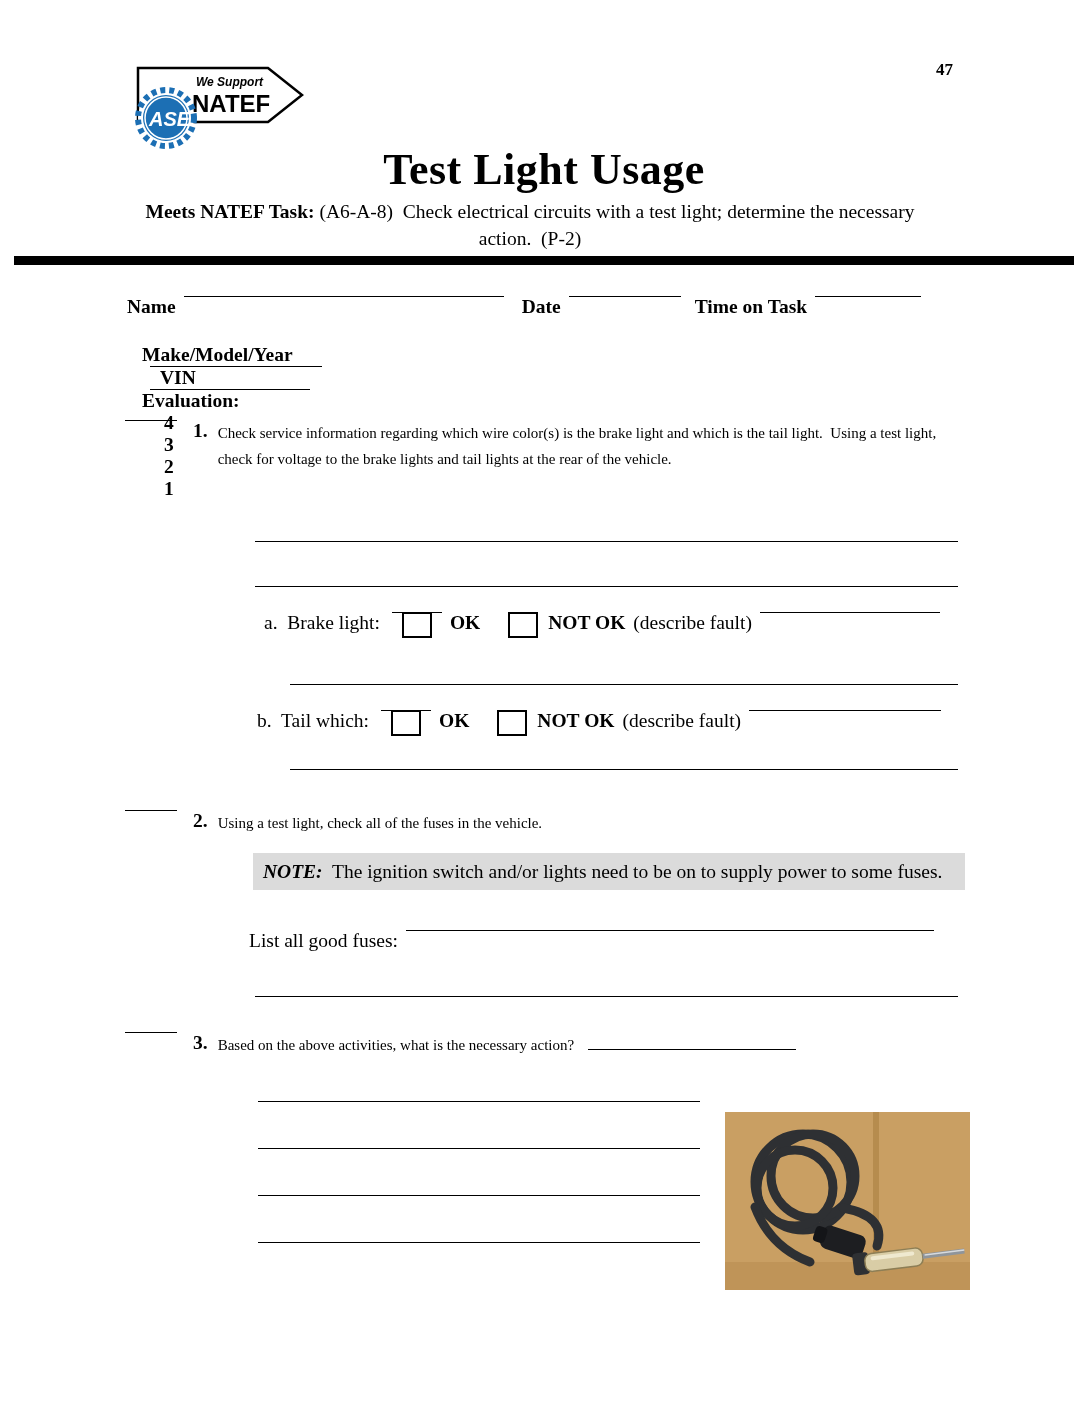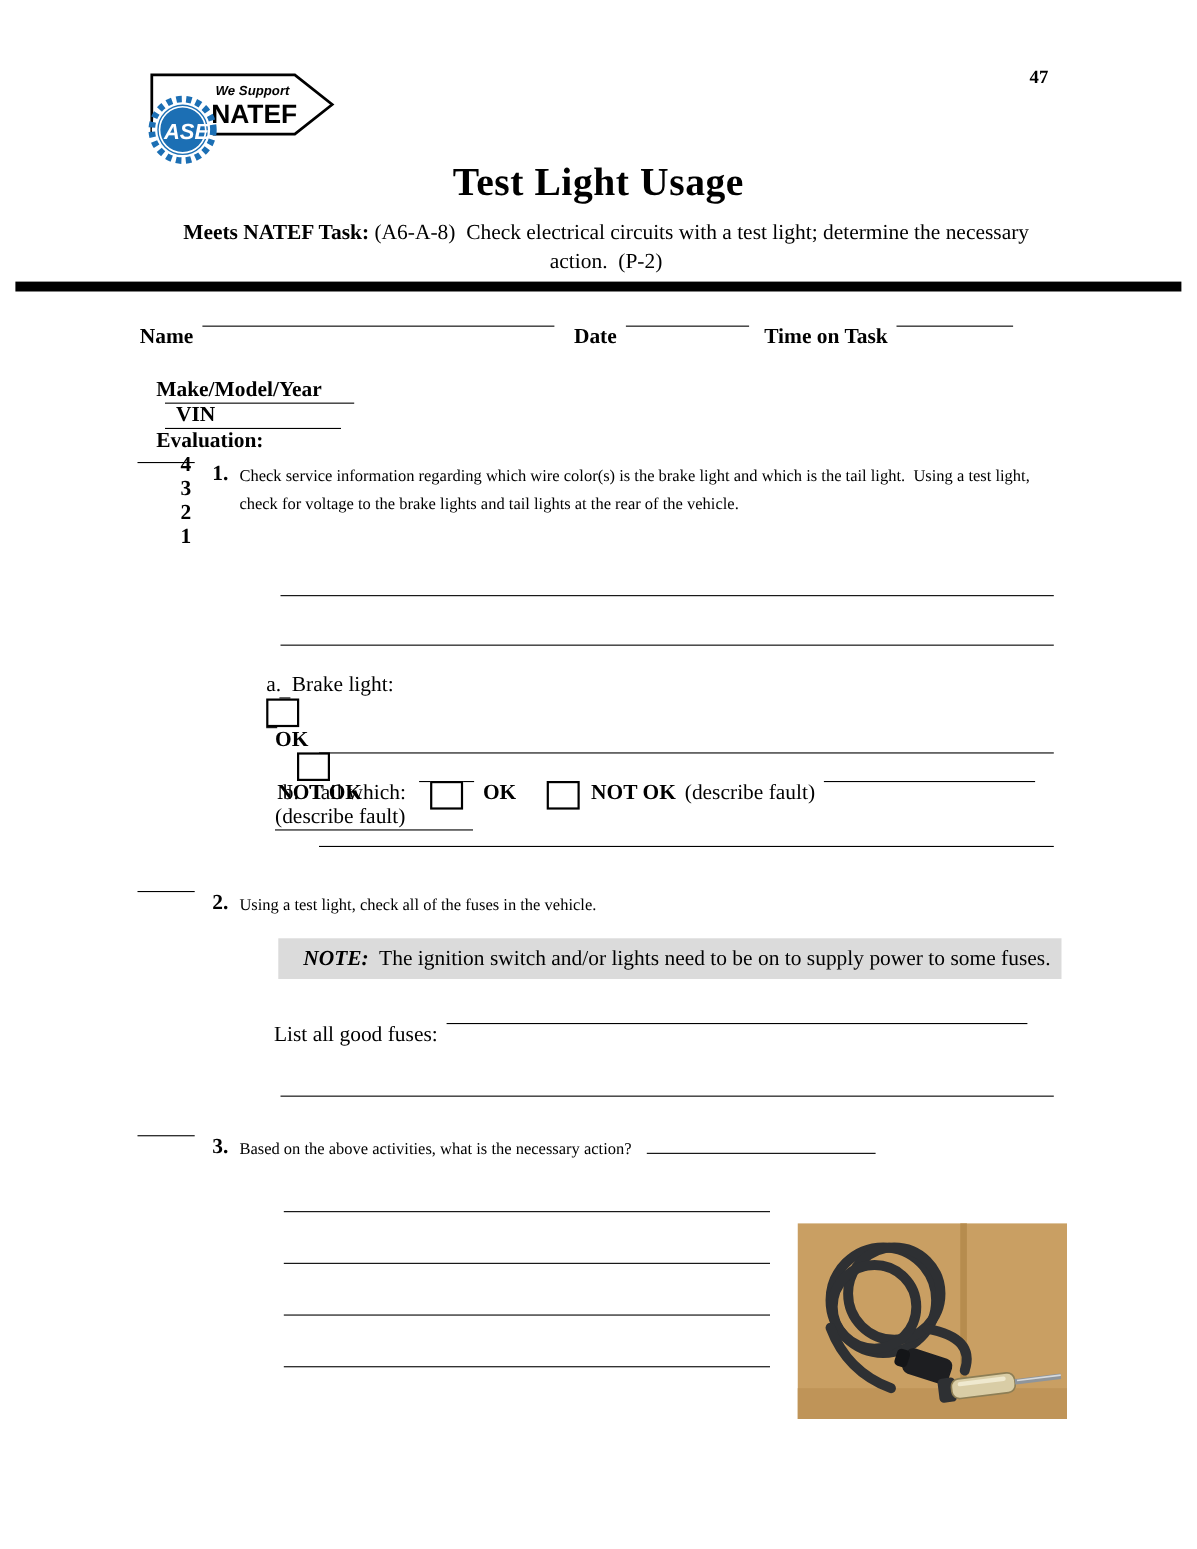--- a/index.html
+++ b/index.html
@@ -8,21 +8,21 @@
     font-family:"Liberation Serif",serif;color:#000;overflow:hidden;
   }
   .abs{position:absolute;}
   .b{font-weight:bold;}
   .bi{font-weight:bold;font-style:italic;}
   .txt{white-space:pre-wrap;}
   .row{display:flex;align-items:flex-start;}
   .ul{display:inline-block;border-bottom:1.6px solid #000;}
   .hline{position:absolute;border-bottom:1.6px solid #000;height:0;}
   .page-number{font-size:17px;font-weight:bold;}
-  .title{font-size:36px;font-weight:bold;text-align:center;left:0;right:0;letter-spacing:.5px;}
+  .title{font-size:44px;font-weight:bold;text-align:center;left:0;right:0;letter-spacing:.5px;}
   .subtitle{font-size:19.5px;text-align:center;line-height:27px;}
   .black-bar{background:#000;height:9px;}
   .fs{font-size:19.5px;}
   .item-body{width:733px;line-height:26px;font-size:15px;}
   .cb{display:inline-block;width:26px;height:22px;border:2px solid #000;}
   .cb.raised{vertical-align:7px;}
   .note-box{background:#dbdbdb;width:692px;padding:5px 10px;font-size:19.5px;line-height:27px;}.ml8{margin-left:8px;}.ml10{margin-left:10px;}
   .ml12{margin-left:12px;}.ml14{margin-left:14px;}.ml18{margin-left:18px;}
   .ml22{margin-left:22px;}.ml24{}.ml28{margin-left:28px;}
   .num{font-weight:bold;margin-left:16px;font-size:19.5px;}
@@ -45,21 +45,21 @@
 
       <circle cx="36" cy="56" r="28" fill="#ffffff" stroke="#1c6fb4" stroke-width="6" stroke-dasharray="5 4"></circle>
       <circle cx="36" cy="56" r="23" fill="#1c6fb4"></circle>
       <circle cx="36" cy="56" r="21" fill="none" stroke="#ffffff" stroke-width="1.5"></circle>
       <text x="19" y="64" font-size="20" font-weight="bold" font-style="italic" font-family="Liberation Sans, sans-serif" fill="#ffffff">ASE</text>
     </svg>
   </div>
 
   <div class="abs title" style="top:144px;">Test Light Usage</div>
 
-  <div class="abs subtitle" style="left:141px;top:198px;width:820px;">
+  <div class="abs subtitle" style="left:120px;top:198px;width:820px;">
     <span class="b txt">Meets NATEF Task:</span><span class="txt"> (A6-A-8)  Check electrical circuits with a test light; determine the necessary action.  (P-2)</span>
   </div>
 
   <div class="abs black-bar" style="left:14px;top:256px;width:1060px;"></div>
 
   <div class="abs row fs" style="left:127px;top:296px;">
     <span class="b">Name</span>
     <span class="ul ml8" style="width:320px;"></span>
     <span class="b ml18">Date</span>
     <span class="ul ml8" style="width:112px;"></span>
@@ -81,21 +81,21 @@
 
   <div class="abs row" style="left:125px;top:420px;">
     <span class="ul blank"></span>
     <span class="num">1.</span>
     <span class="item-body txt ml10">Check service information regarding which wire color(s) is the brake light and which is the tail light.  Using a test light, check for voltage to the brake lights and tail lights at the rear of the vehicle.</span>
   </div>
 
   <div class="hline" style="left:255px;top:541px;width:703px;"></div>
   <div class="hline" style="left:255px;top:586px;width:703px;"></div>
 
-  <div class="abs row fs" style="left:242px;top:612px;flex-direction:column;">
+  <div class="abs row fs" style="left:264px;top:612px;">
     <span class="txt">a.  Brake light:</span>
     <span class="ul ml12" style="width:10px;"></span>
     <span class="cb"></span>
     <span class="ul" style="width:10px;"></span>
     <span class="b ml8">OK</span>
     <span class="cb raised ml28"></span>
     <span class="b ml10">NOT OK</span>
     <span class="ml8">(describe fault)</span>
     <span class="ul ml8" style="width:180px;"></span>
   </div>
@@ -113,21 +113,21 @@
     <span class="ul ml8" style="width:192px;"></span>
   </div>
   <div class="hline" style="left:290px;top:769px;width:668px;"></div>
 
   <div class="abs row" style="left:125px;top:810px;">
     <span class="ul blank"></span>
     <span class="num">2.</span>
     <span class="item-body txt ml10">Using a test light, check all of the fuses in the vehicle.</span>
   </div>
 
-  <div class="abs note-box" style="left:253px;top:853px;text-align:right;">
+  <div class="abs note-box" style="left:253px;top:853px;">
     <span class="bi">NOTE:</span><span class="txt">  The ignition switch and/or lights need to be on to supply power to some fuses.</span>
   </div>
 
   <div class="abs row fs" style="left:249px;top:930px;">
     <span>List all good fuses:</span>
     <span class="ul ml8" style="width:528px;"></span>
   </div>
   <div class="hline" style="left:255px;top:996px;width:703px;"></div>
 
   <div class="abs row" style="left:125px;top:1032px;">

